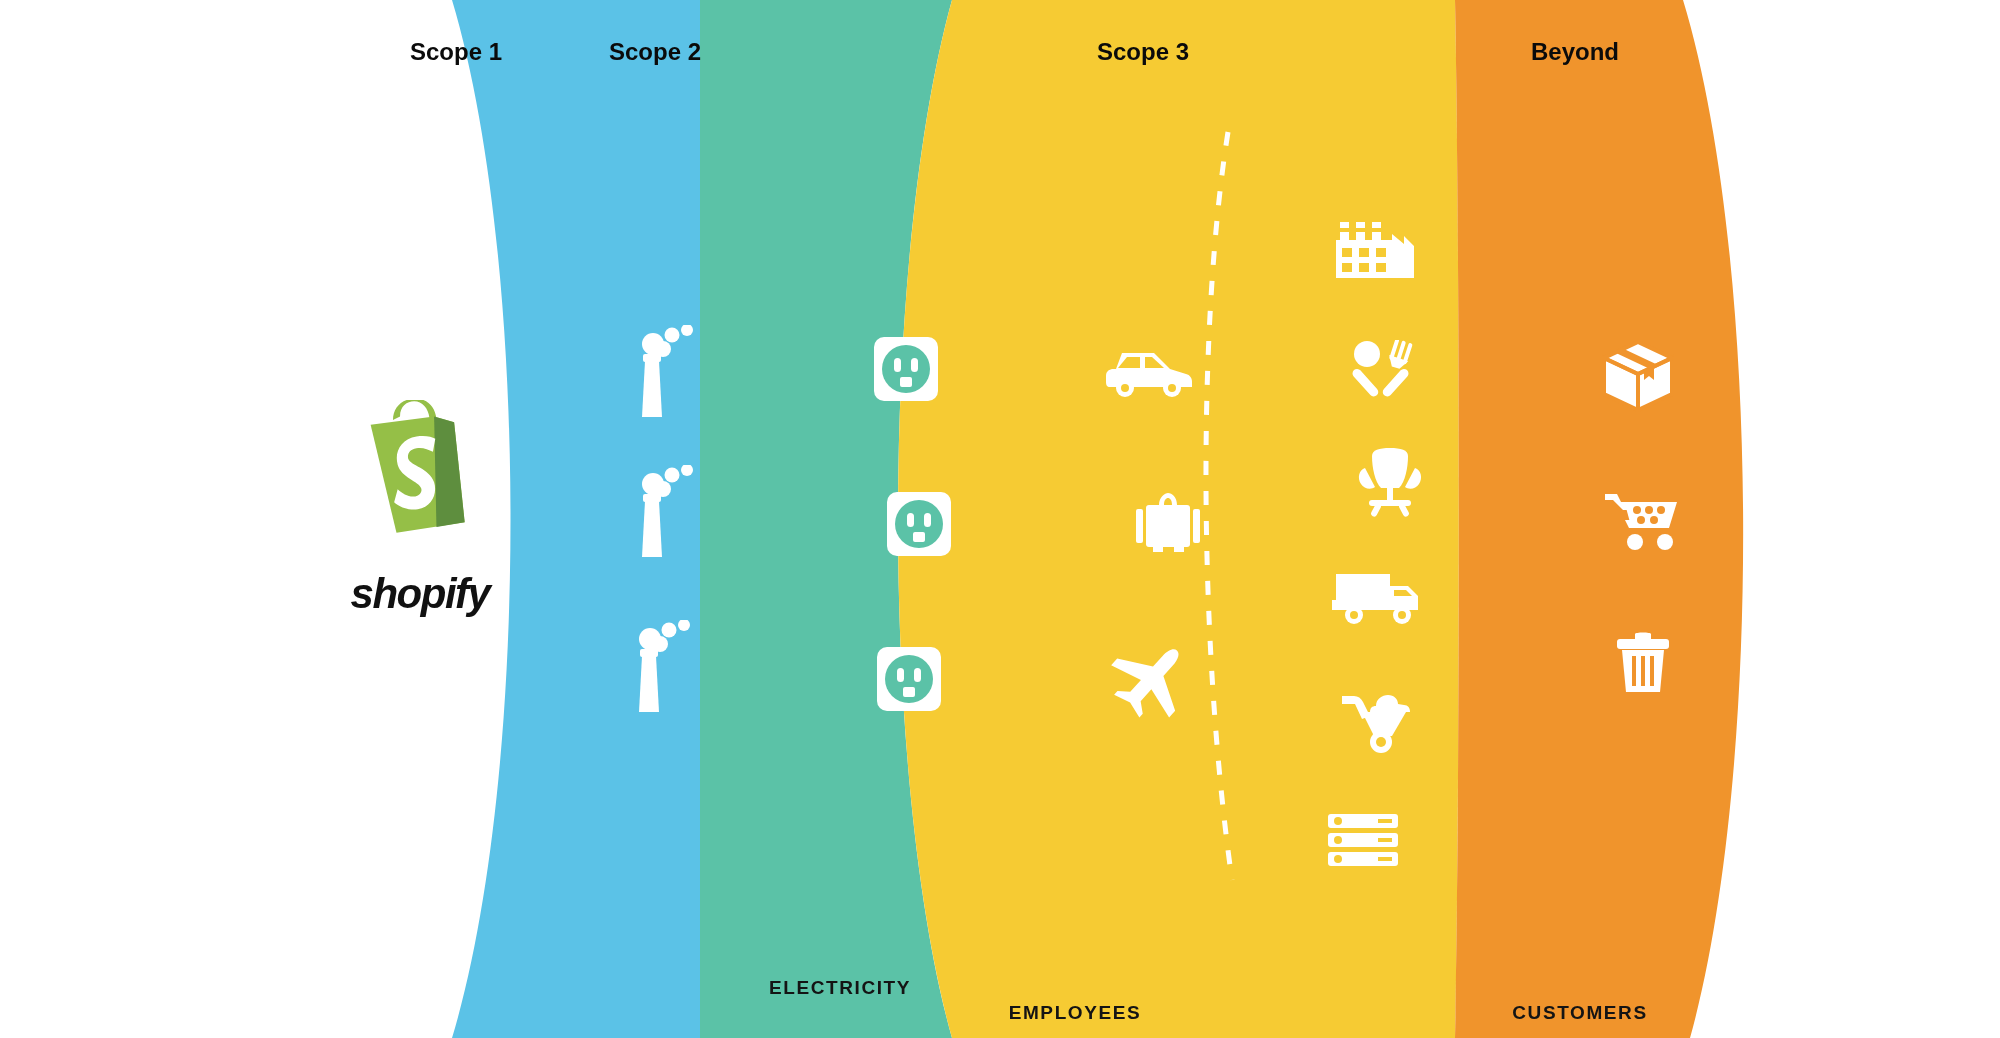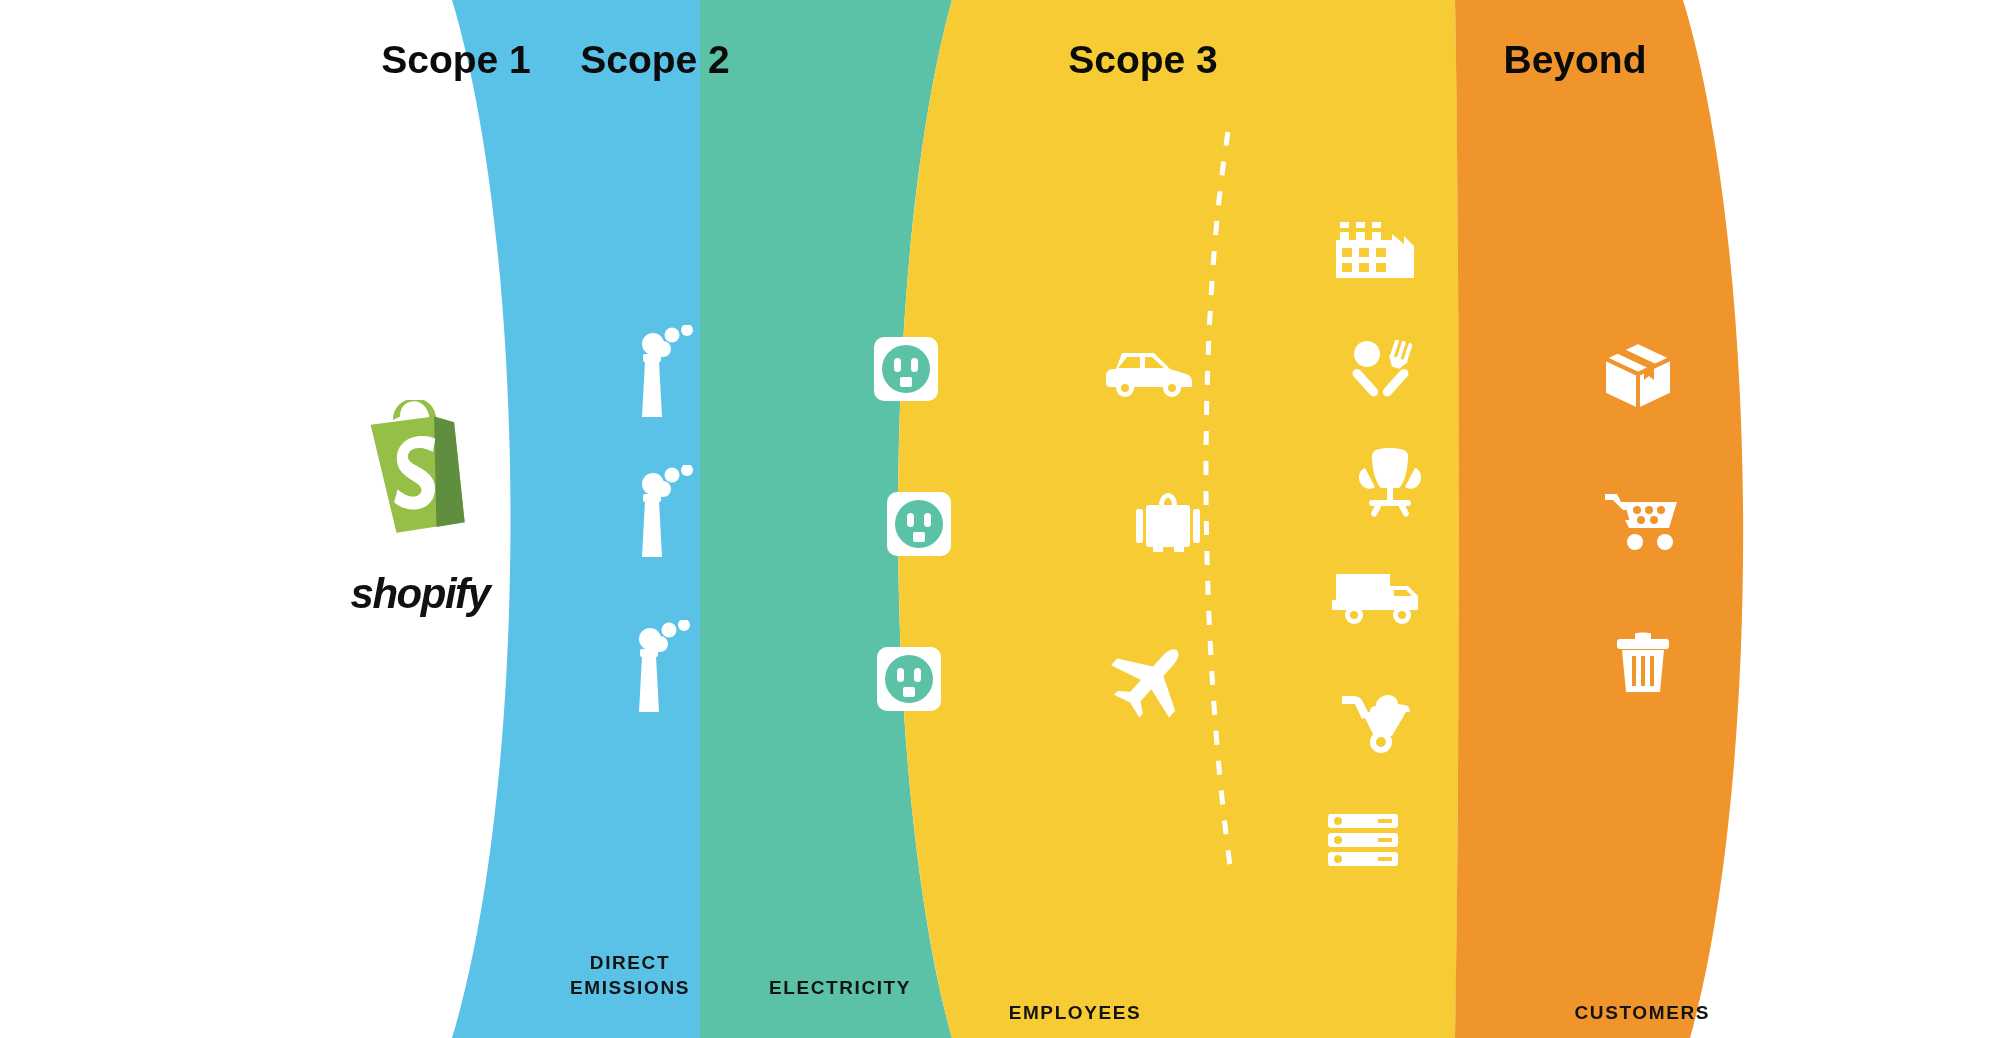--- a/index.html
+++ b/index.html
@@ -34,21 +34,21 @@
     margin-top: 36px;
     font-size: 42px;
     font-weight: bold;
     font-style: italic;
     letter-spacing: -1.5px;
     color: #111111;
     font-family: "Liberation Sans", sans-serif;
   }
   .col-title {
     position: absolute;
-    font-size: 39px;
+    font-size: 24px;
     font-weight: bold;
     color: #0b0b0b;
     text-align: center;
     letter-spacing: 0px;
     white-space: nowrap;
   }
   .col-footer {
     position: absolute;
     font-size: 19px;
     font-weight: bold;
@@ -90,25 +90,23 @@
       <path d="M63 33 L61 44 C57 42 52 40 47 41 C41 42 39 46 40 50 C42 56 58 58 62 70 C65 80 60 91 48 93 C40 94 32 91 28 87 L31 76 C35 80 41 83 46 82 C50 81 52 78 51 75 C49 69 34 66 31 55 C28 44 34 33 47 31 C54 30 60 31 63 33 Z" fill="#FFFFFF"></path>
     </svg>
     <div class="brand-word">shopify</div>
   </div>
 
   <div class="col-title" style="left:381px; top:38px; width:150px;">Scope 1</div>
   <div class="col-title" style="left:580px; top:38px; width:150px;">Scope 2</div>
   <div class="col-title" style="left:1068px; top:38px; width:150px;">Scope 3</div>
   <div class="col-title" style="left:1500px; top:38px; width:150px;">Beyond</div>
 
-  <div class="col-footer" style="left:500px; top:950px; width:260px;">DIRECT
-EMISSIONS</div>
   <div class="col-footer" style="left:710px; top:975px; width:260px;">ELECTRICITY</div>
   <div class="col-footer" style="left:945px; top:1000px; width:260px;">EMPLOYEES</div>
-  <div class="col-footer" style="left:1450px; top:1000px; width:260px;text-align:right;">CUSTOMERS</div>
+  <div class="col-footer" style="left:1450px; top:1000px; width:260px;">CUSTOMERS</div>
 
   <span class="icon" style="left:629px; top:325px; width:70px; height:92px;">
     <svg viewBox="0 0 70 92">
       <path d="M16 36 L30 36 L33 92 L13 92 Z" fill="#fff"></path>
       <rect x="14" y="29" width="18" height="8" rx="2" fill="#fff"></rect>
       <circle cx="24" cy="19" r="11" fill="#fff"></circle>
       <circle cx="34" cy="24" r="8" fill="#fff"></circle>
       <circle cx="43" cy="10" r="7.5" fill="#fff"></circle>
       <circle cx="58" cy="5" r="6" fill="#fff"></circle>
     </svg>

